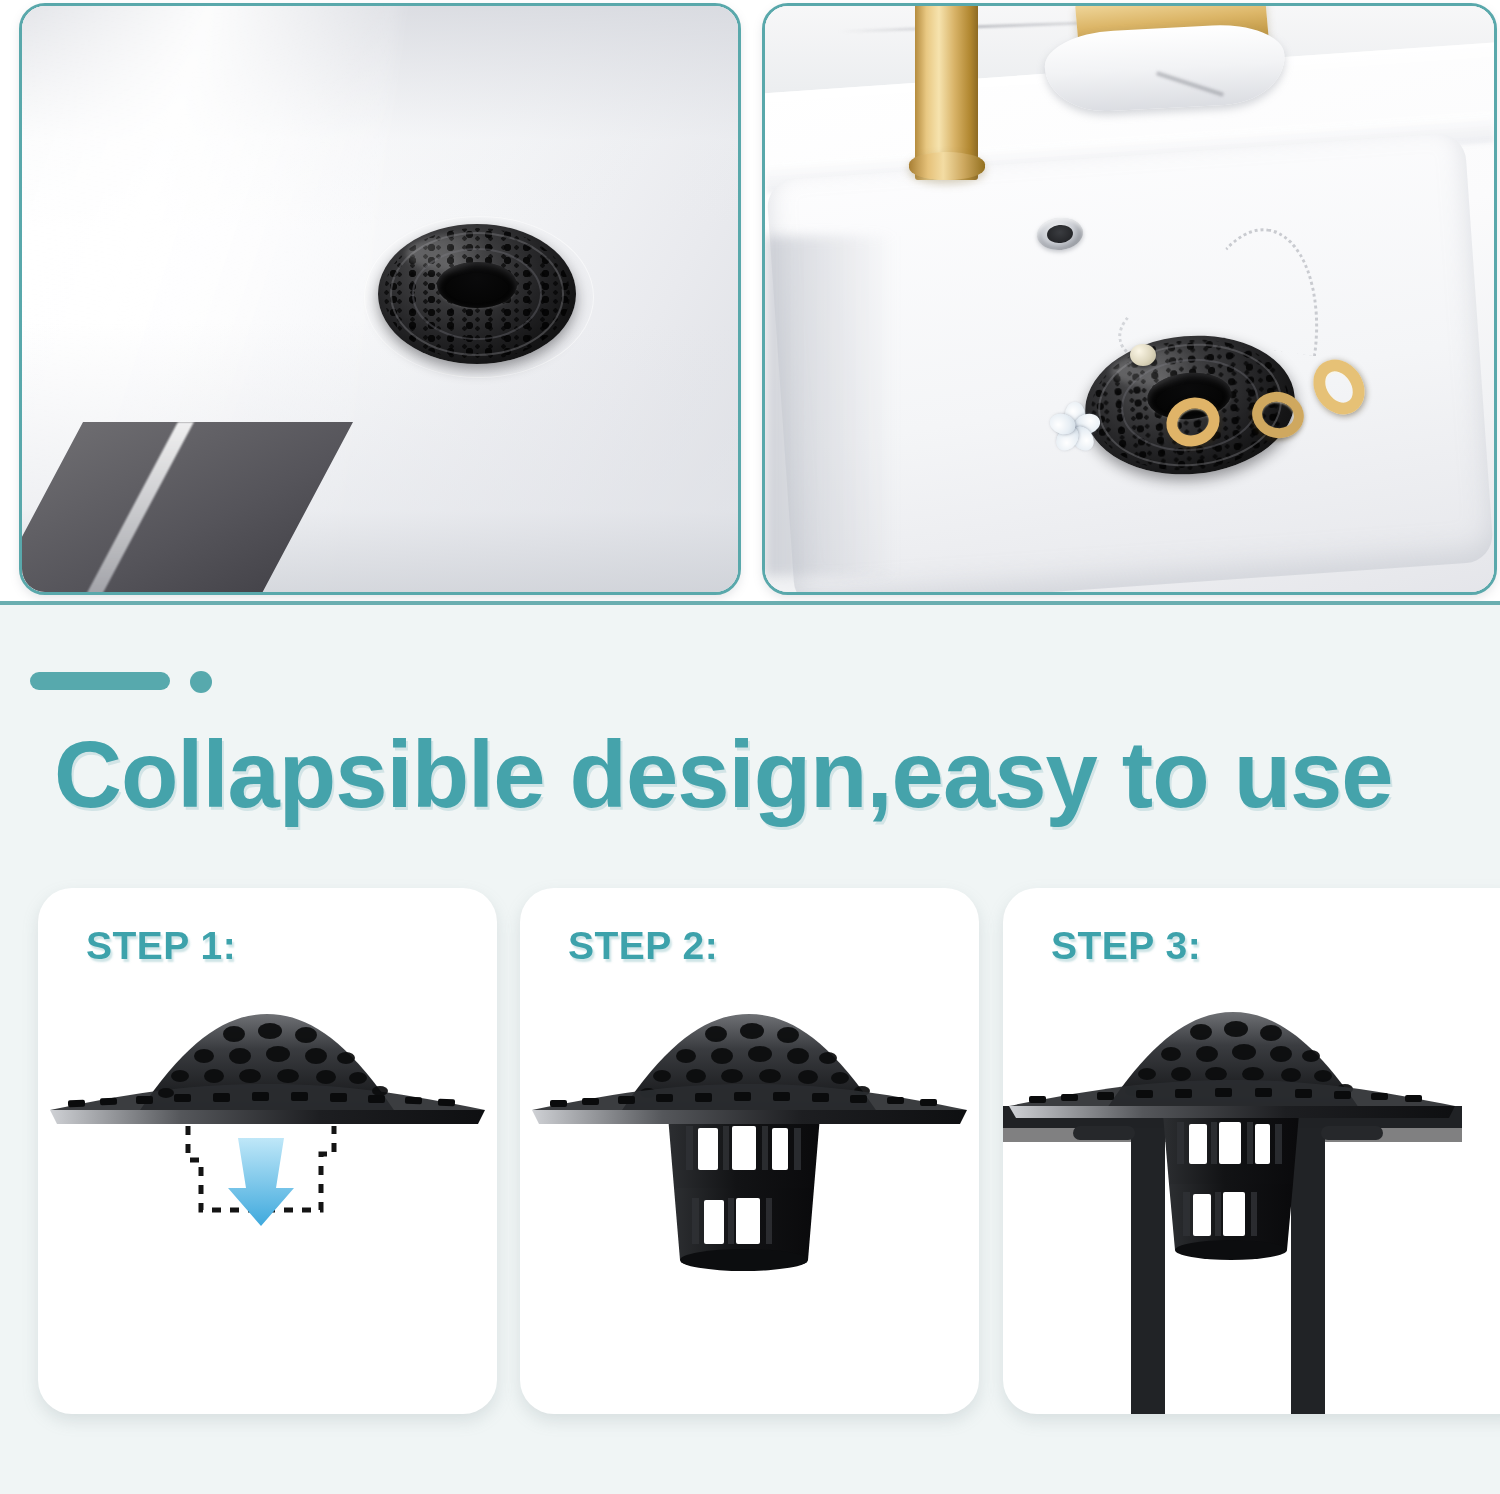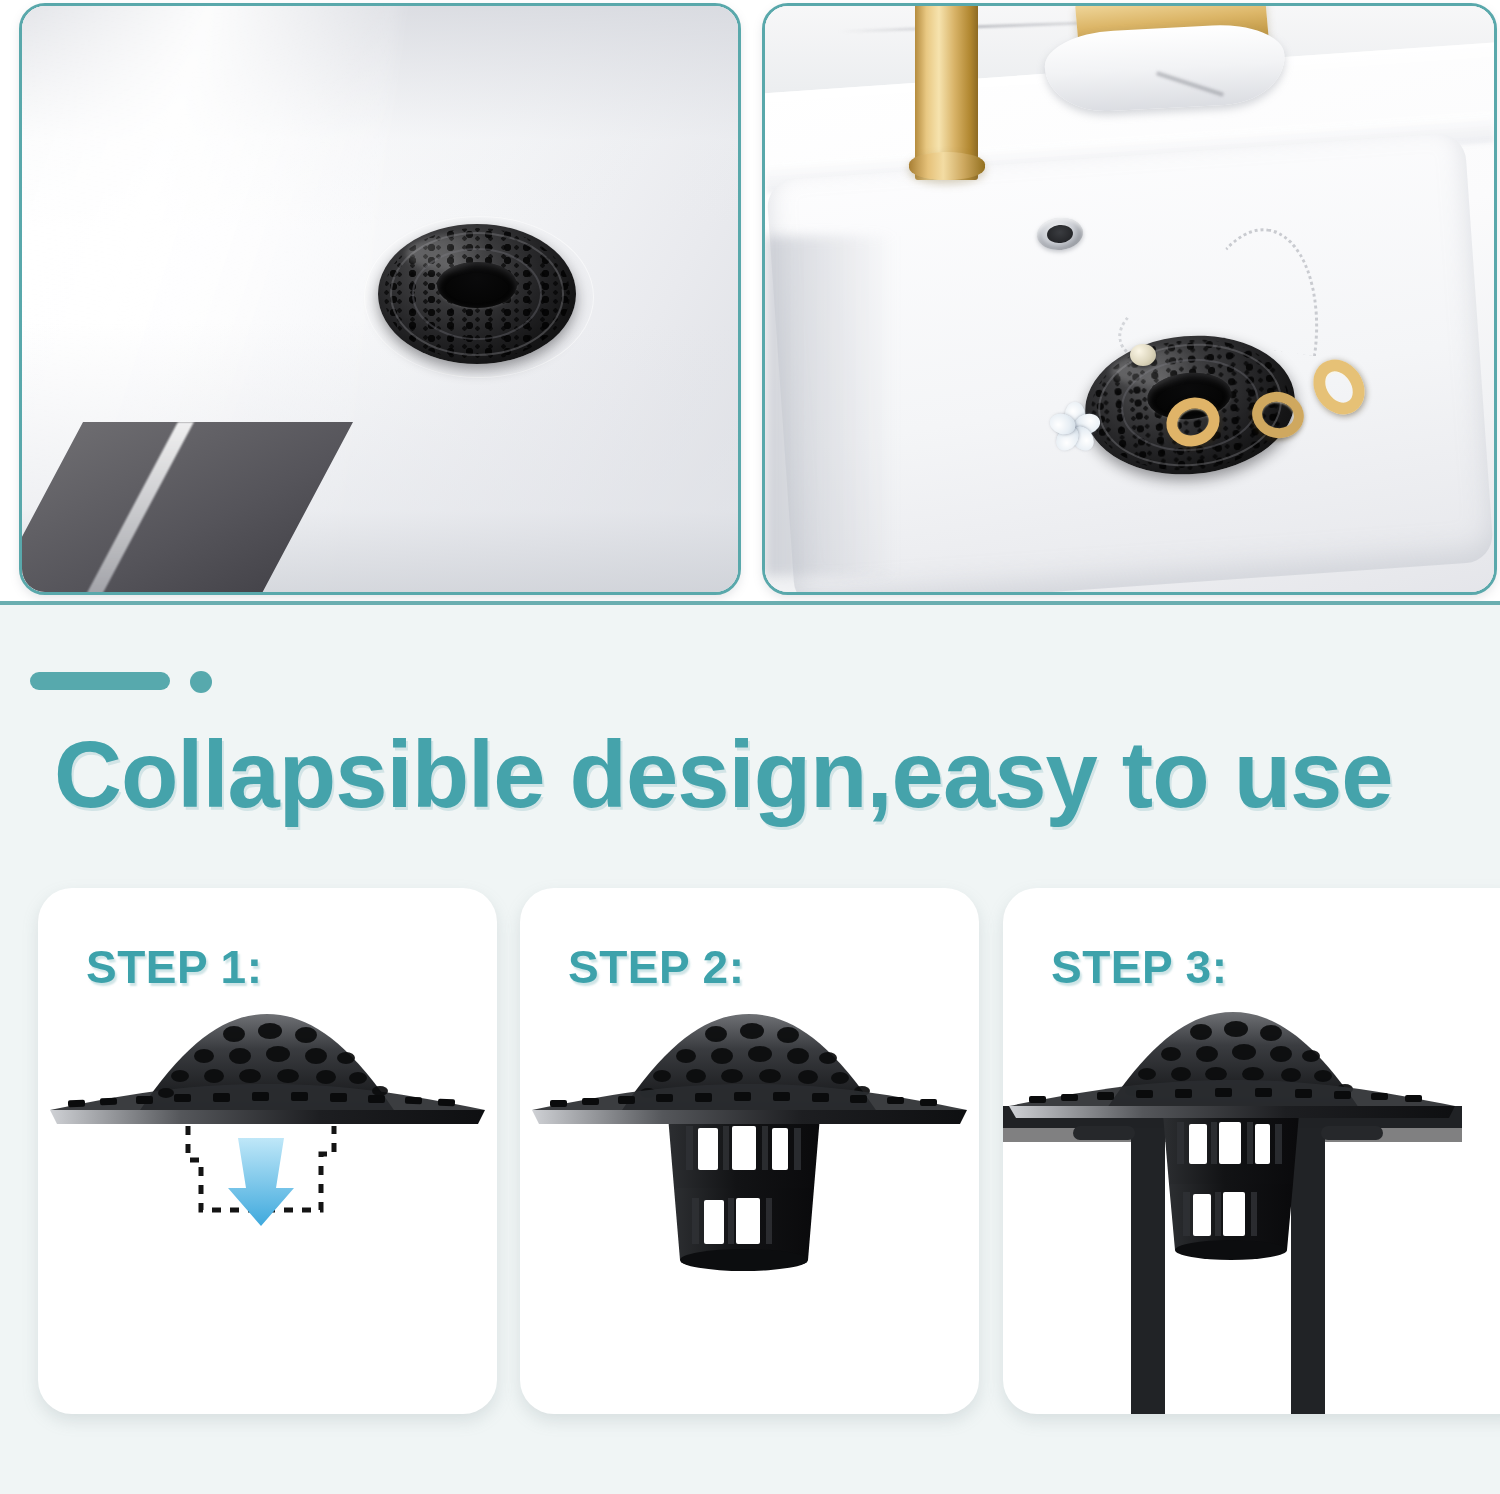--- a/index.html
+++ b/index.html
@@ -265,22 +265,22 @@
     position: absolute; top: 0; height: 526px;
     background: #ffffff; border-radius: 34px;
     box-shadow: 0 7px 16px rgba(130,150,155,0.22);
     overflow: hidden;
   }
   .card-1 { left: 38px;   width: 459px; }
   .card-2 { left: 520px;  width: 459px; }
   .card-3 { left: 1003px; width: 536px; }
 
   .step-label {
-    position: absolute; left: 48px; top: 52px;
-    font-size: 46px; font-weight: bold; color: #3da2ab; letter-spacing: 0.5px;
+    position: absolute; left: 48px; top: 36px;
+    font-size: 39px; font-weight: bold; color: #3da2ab; letter-spacing: 0.5px;
     text-shadow: 2px 3px 2px rgba(165,205,210,0.55);
   }
 
   .diagram { position: absolute; left: 0; top: 0; width: 459px; height: 526px; }
 </style>
 </head>
 <body>
 
 <div id="page">
 

